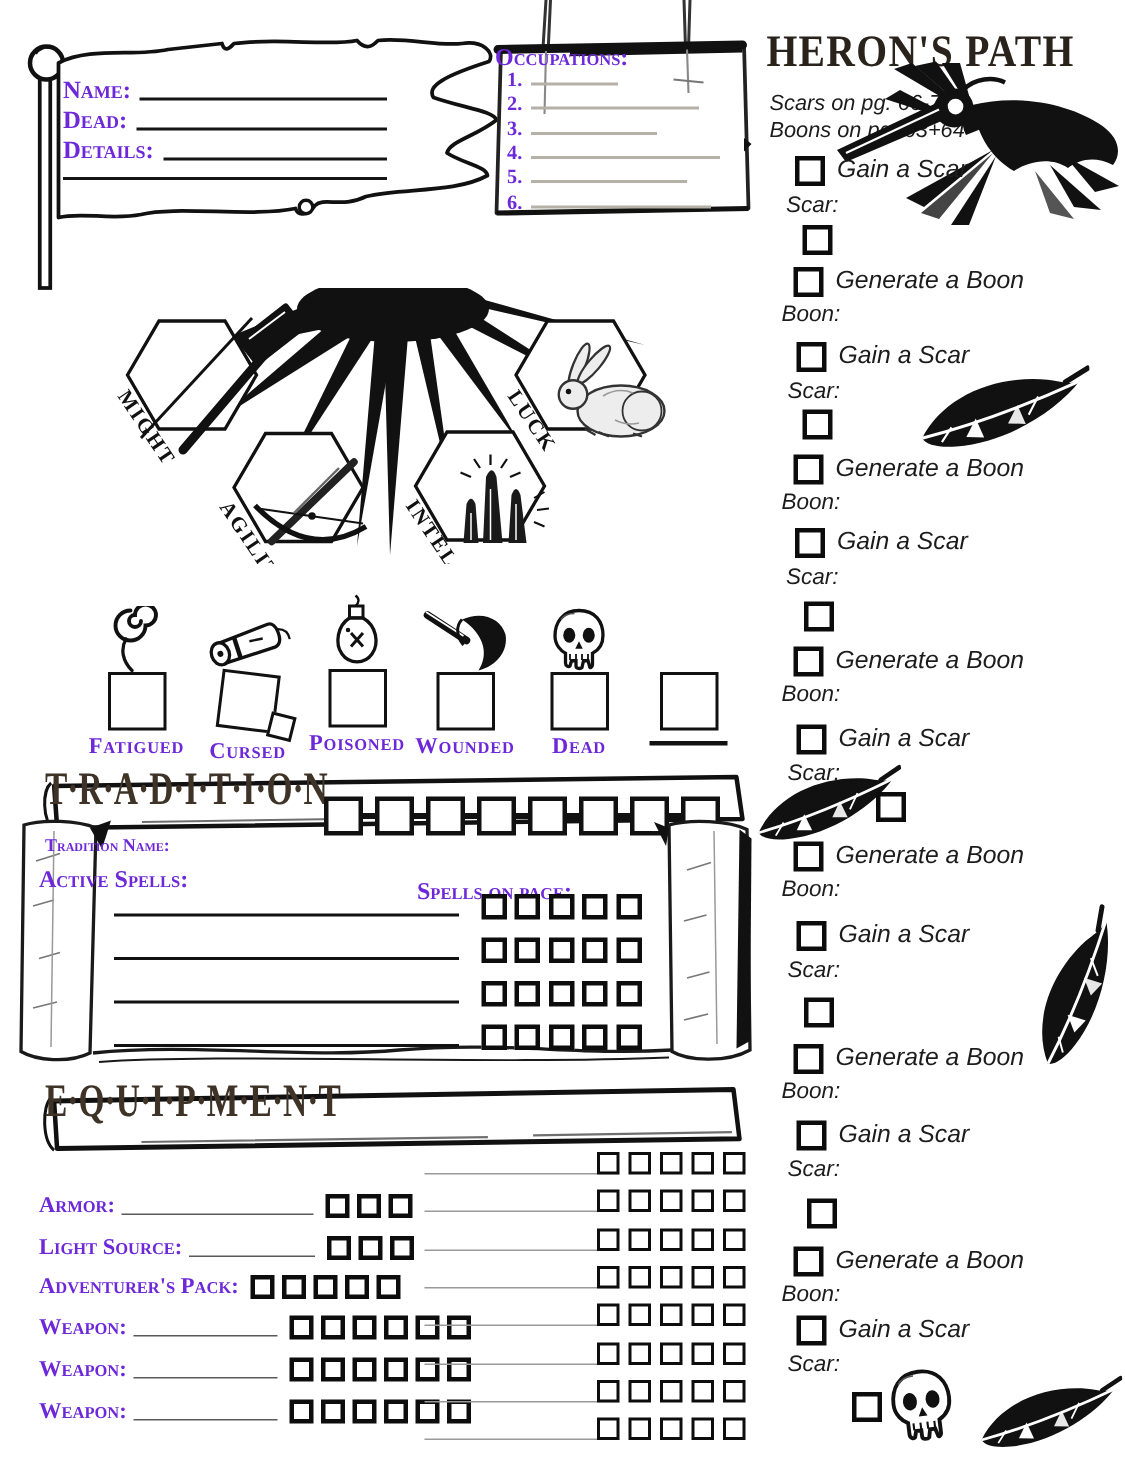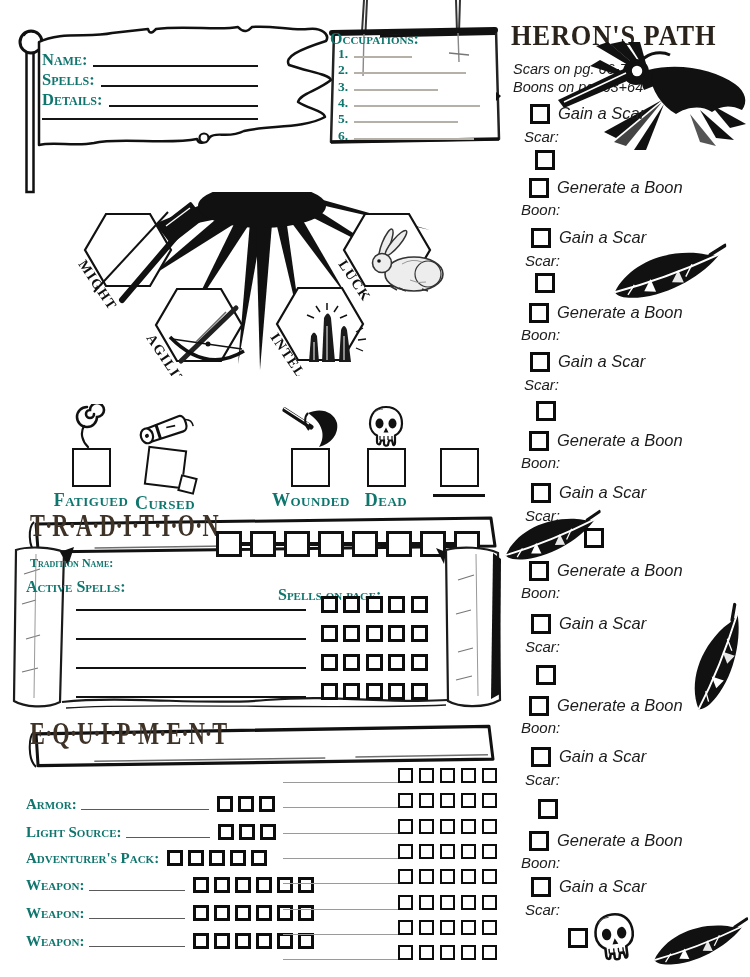--- a/index.html
+++ b/index.html
@@ -1,21 +1,21 @@
 <!DOCTYPE html>
 <html><head>
 <meta charset="utf-8">
 <title>Heron's Path Character Sheet</title>
 <style>
   html,body{margin:0;padding:0;background:#fff;}
   #sheet{position:relative;width:750px;height:977px;background:#fff;overflow:hidden;
          font-family:"Liberation Serif",serif;color:#111;}
   .abs{position:absolute;}
   
-  .sc{font-family:"Liberation Serif",serif;font-weight:bold;font-variant:small-caps;color:#0f766e;}
+  .sc{font-family:"Liberation Serif",serif;font-weight:bold;font-variant:small-caps;color:#6d28d9;}
   .section-word{position:absolute;left:6px;top:-7px;font-family:"Liberation Serif",serif;
       font-weight:bold;font-size:31px;color:#3f3328;letter-spacing:0px;white-space:nowrap;
       transform:scaleX(.72);transform-origin:left center;}
   .big-title{font-family:"Liberation Serif",serif;font-weight:bold;font-size:30px;color:#2a231c;
       white-space:nowrap;display:inline-block;transform:scaleX(.88);transform-origin:left center;letter-spacing:1px;}
   .note-italic{font-family:"Liberation Sans",sans-serif;font-style:italic;font-size:14.5px;color:#1c1c1c;}
   .track-label{font-family:"Liberation Sans",sans-serif;font-style:italic;font-size:16.5px;color:#1c1c1c;white-space:nowrap;}
   .track-field{font-family:"Liberation Sans",sans-serif;font-style:italic;font-size:15px;color:#1c1c1c;}
   .hex-label{font-family:"Liberation Serif",serif;font-weight:bold;font-size:14px;fill:#111;
       letter-spacing:1.5px;text-transform:uppercase;}
@@ -31,21 +31,21 @@
   .flag-line{border-bottom:2px solid #151515;}
   .pencil-line{border-bottom:2px solid #b5b0a8;display:inline-block;height:10px;}
   .spell-line{border-bottom:2.5px solid #111;display:inline-block;width:230px;margin-right:9px;margin-bottom:2px;}
   .eq-line{border-bottom:1.8px solid #5a5a5a;display:inline-block;margin:0 8px 3px 4px;}
   .eqr-line{position:absolute;left:0;border-bottom:1.8px solid #9a9a9a;width:130px;}
   .cond-extra-line{width:52px;border-bottom:3px solid #111;margin:7px auto 0 auto;}
   
   .row-flex{display:flex;align-items:flex-end;}
   .cond-item{position:absolute;width:76px;text-align:center;}
   .cond-icon{height:46px;display:flex;align-items:flex-end;justify-content:center;}
-  .cond-label{font-size:18px;letter-spacing:.5px;margin-top:3px;}
+  .cond-label{font-size:15px;letter-spacing:.5px;margin-top:3px;}
   .banner-svg{position:absolute;left:0;top:0;width:100%;height:100%;}
 </style>
 </head>
 <body>
 
 <div id="sheet">
 
   <svg width="0" height="0" style="position:absolute" aria-hidden="true">
     <defs>
       <g id="sym-skull">
@@ -72,21 +72,21 @@
     <circle cx="31" cy="20" r="11" fill="#fff" stroke="#111" stroke-width="3"></circle>
     <path d="M24,14 a9,9 0 0 1 10,-4" fill="none" stroke="#111" stroke-width="1.4"></path>
     <path d="M39,20 C60,9 90,16 112,11 L148,7 C150,14 154,9 156,7 C185,3 220,9 238,5 C245,13 250,7 252,5 C272,3 292,9 308,7 C322,5 330,13 326,19 C298,28 284,35 289,43 C309,50 329,52 331,58 C317,69 300,72 298,80 C309,87 324,89 325,95 C303,107 268,103 244,109 C228,117 216,109 210,115 C206,121 199,123 197,117 C168,123 118,115 94,121 C74,125 54,119 39,123 Z" fill="#fff" stroke="#111" stroke-width="2.5" stroke-linejoin="round"></path>
     <circle cx="204" cy="116" r="4.5" fill="#fff" stroke="#111" stroke-width="2.2"></circle>
   </svg>
   <div class="abs row-flex" style="left:42px;top:50px;width:216px;">
     <span class="sc" style="font-size:16.5px">Name:</span>
     <span class="flag-line" style="flex:1;margin:0 0 3px 6px"></span>
   </div>
   <div class="abs row-flex" style="left:42px;top:70px;width:216px;">
-    <span class="sc" style="font-size:16.5px">Spells:</span>
+    <span class="sc" style="font-size:16.5px">Dead:</span>
     <span class="flag-line" style="flex:1;margin:0 0 3px 6px"></span>
   </div>
   <div class="abs row-flex" style="left:42px;top:90px;width:216px;">
     <span class="sc" style="font-size:16.5px">Details:</span>
     <span class="flag-line" style="flex:1;margin:0 0 3px 6px"></span>
   </div>
   <div class="abs flag-line" style="left:42px;top:104px;width:216px;height:14px;"></div>
 
   <svg class="abs" style="left:318px;top:0" width="186" height="152" viewBox="0 0 186 152">
     <path d="M46,0 L44,32 M49,0 L47.5,32" stroke="#333" stroke-width="2"></path>
@@ -328,20 +328,33 @@
           <path d="M31,24 l9,1" stroke="#111" stroke-width="1.6"></path>
           <path d="M51,22 q7,2 6,9" stroke="#111" stroke-width="1.5" fill="none"></path>
         </g>
       </svg>
         </div>
       <div class="cond-box" style="transform:rotate(7deg);"></div>
       <div class="abs" style="left:52px;top:74px;width:13px;height:13px;border:2.5px solid #111;background:#fff;transform:rotate(14deg);"></div>
       <div class="cond-label sc" style="margin-top:6px;">Cursed</div>
     </div>
 
+    <div class="cond-item" style="left:200px;top:0;">
+      <div class="cond-icon" style="height:50px;margin-top:-6px;">
+          <svg width="34" height="50" viewBox="0 0 34 50">
+        <path d="M16,1 q4,3 0,7" stroke="#111" stroke-width="1.6" fill="none"></path>
+        <rect x="12" y="8" width="9" height="8" fill="#fff" stroke="#111" stroke-width="2"></rect>
+        <path d="M12,16 C4,21 2,33 7,40 C12,47 22,47 27,40 C32,33 30,21 21,16 Z" fill="#fff" stroke="#111" stroke-width="2.2"></path>
+        <path d="M13,26 l8,9 M21,26 l-8,9" stroke="#111" stroke-width="2"></path>
+        <circle cx="11" cy="24" r="1.5" fill="#111"></circle>
+      </svg>
+        </div>
+      <div class="cond-box"></div>
+      <div class="cond-label sc">Poisoned</div>
+    </div>
 
     <div class="cond-item" style="left:272px;top:0;">
       <div class="cond-icon">
           <svg width="58" height="48" viewBox="0 0 58 48">
         <path d="M4,10 L30,27" stroke="#111" stroke-width="5" stroke-linecap="round"></path>
         <path d="M3,8 L28,24" stroke="#fff" stroke-width="1.2"></path>
         <path d="M27,13 C40,7 53,12 56,23 C58,34 50,44 38,47 C45,36 42,23 27,13 Z" fill="#111"></path>
         <path d="M27,13 C23,17 23,24 28,30" fill="none" stroke="#111" stroke-width="2"></path>
       </svg>
         </div>

